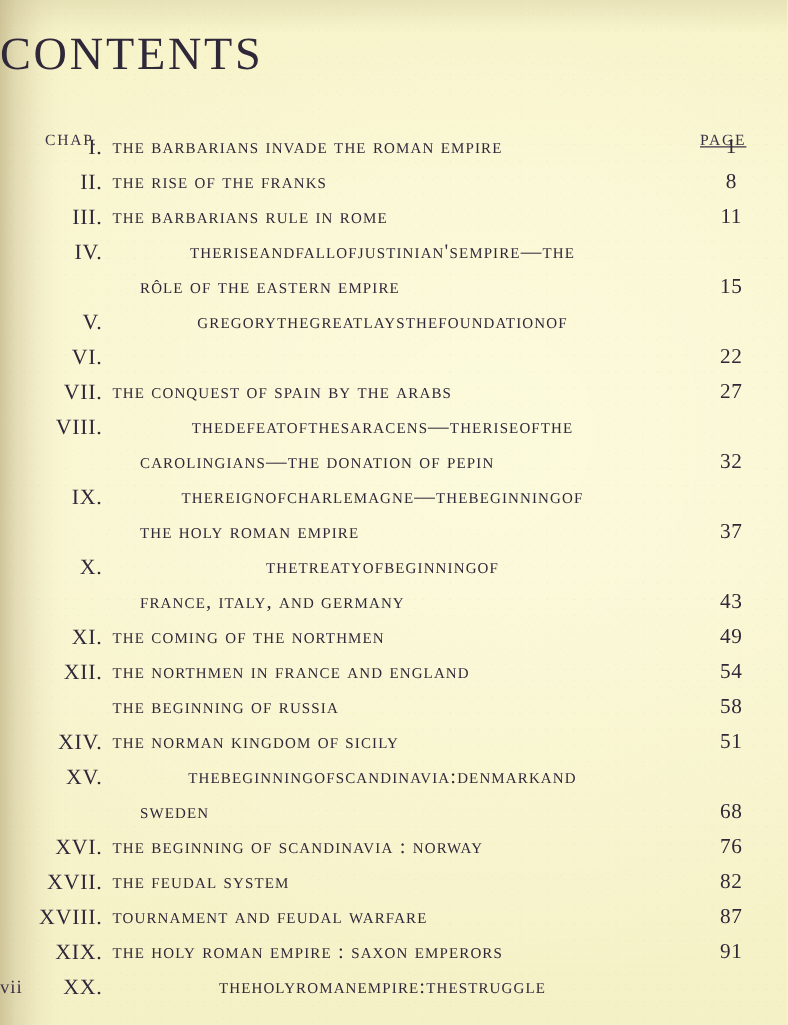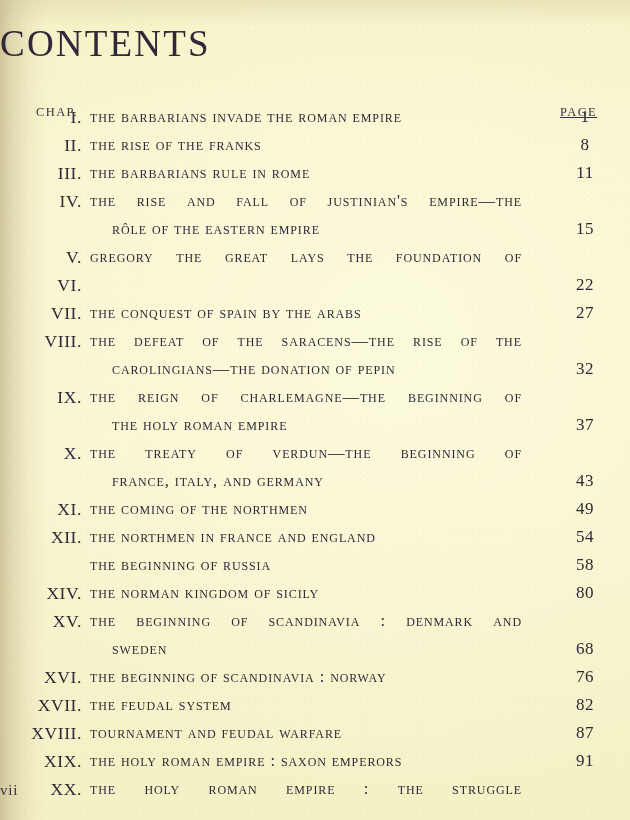--- a/index.html
+++ b/index.html
@@ -92,21 +92,21 @@
     color:#2f2839;
     font-variant:small-caps;
     text-transform:lowercase;
   }
   
   .line.cont .txt { left:112px; width:410px; }
 
   
   .txt.just {
     display:flex;
-    justify-content:space-between;
+    justify-content:center;
   }
   .txt.just .w { white-space:pre; }
 
   .pg {
     position:absolute;
     left:556px; width:58px;
     text-align:center;
     font-size:17px;
     letter-spacing:.5px;
     color:#2f2839;
@@ -240,21 +240,20 @@
           <span class="pg">37</span>
         </div>
       </div>
       <div class="entry">
         <div class="line">
           <span class="num">X.</span>
           <span class="txt just">
             <span class="w">The</span>
             <span class="w">Treaty</span>
             <span class="w">of</span>
-            <span class="w">Verdun—The</span>
             <span class="w">Beginning</span>
             <span class="w">of</span>
           </span>
         </div>
         <div class="line cont">
           <span class="txt">France, Italy, and Germany</span>
           <span class="pg">43</span>
         </div>
       </div>
       <div class="entry">
@@ -274,21 +273,21 @@
       <div class="entry">
         <div class="line">
           <span class="txt">The Beginning of Russia</span>
           <span class="pg">58</span>
         </div>
       </div>
       <div class="entry">
         <div class="line">
           <span class="num">XIV.</span>
           <span class="txt">The Norman Kingdom of Sicily</span>
-          <span class="pg">80</span>
+          <span class="pg">51</span>
         </div>
       </div>
       <div class="entry">
         <div class="line">
           <span class="num">XV.</span>
           <span class="txt just">
             <span class="w">The</span>
             <span class="w">Beginning</span>
             <span class="w">of</span>
             <span class="w">Scandinavia</span>

